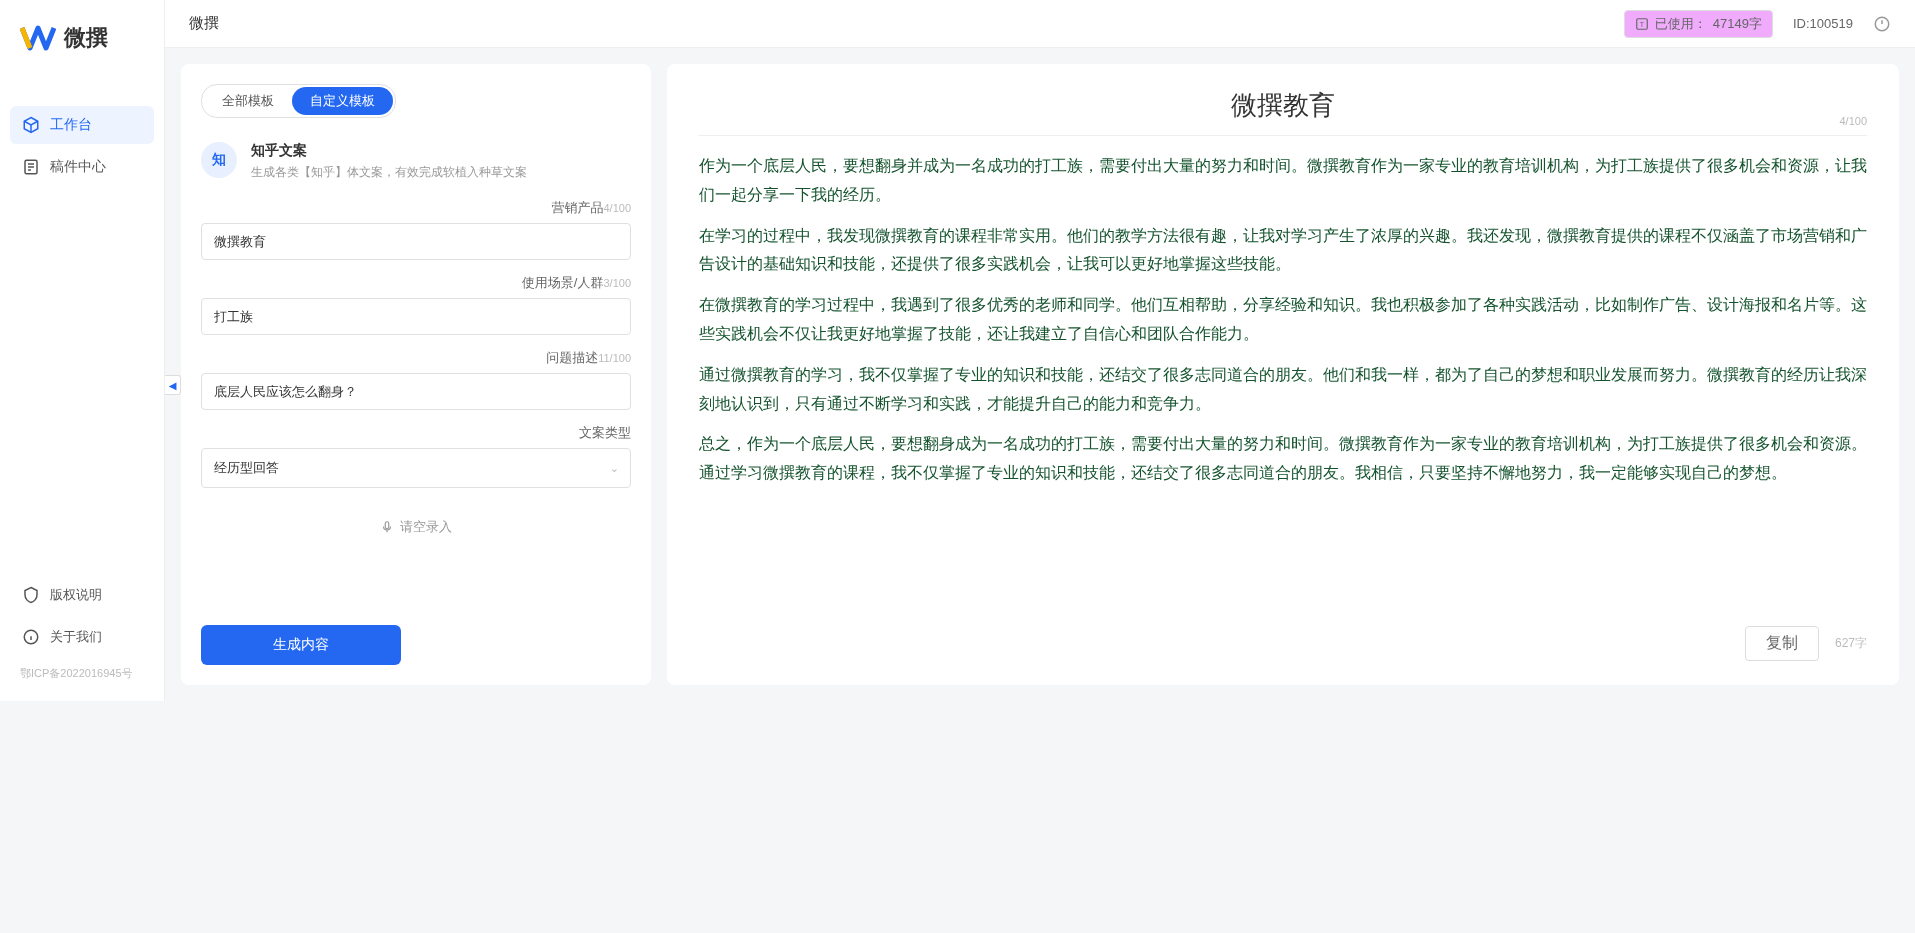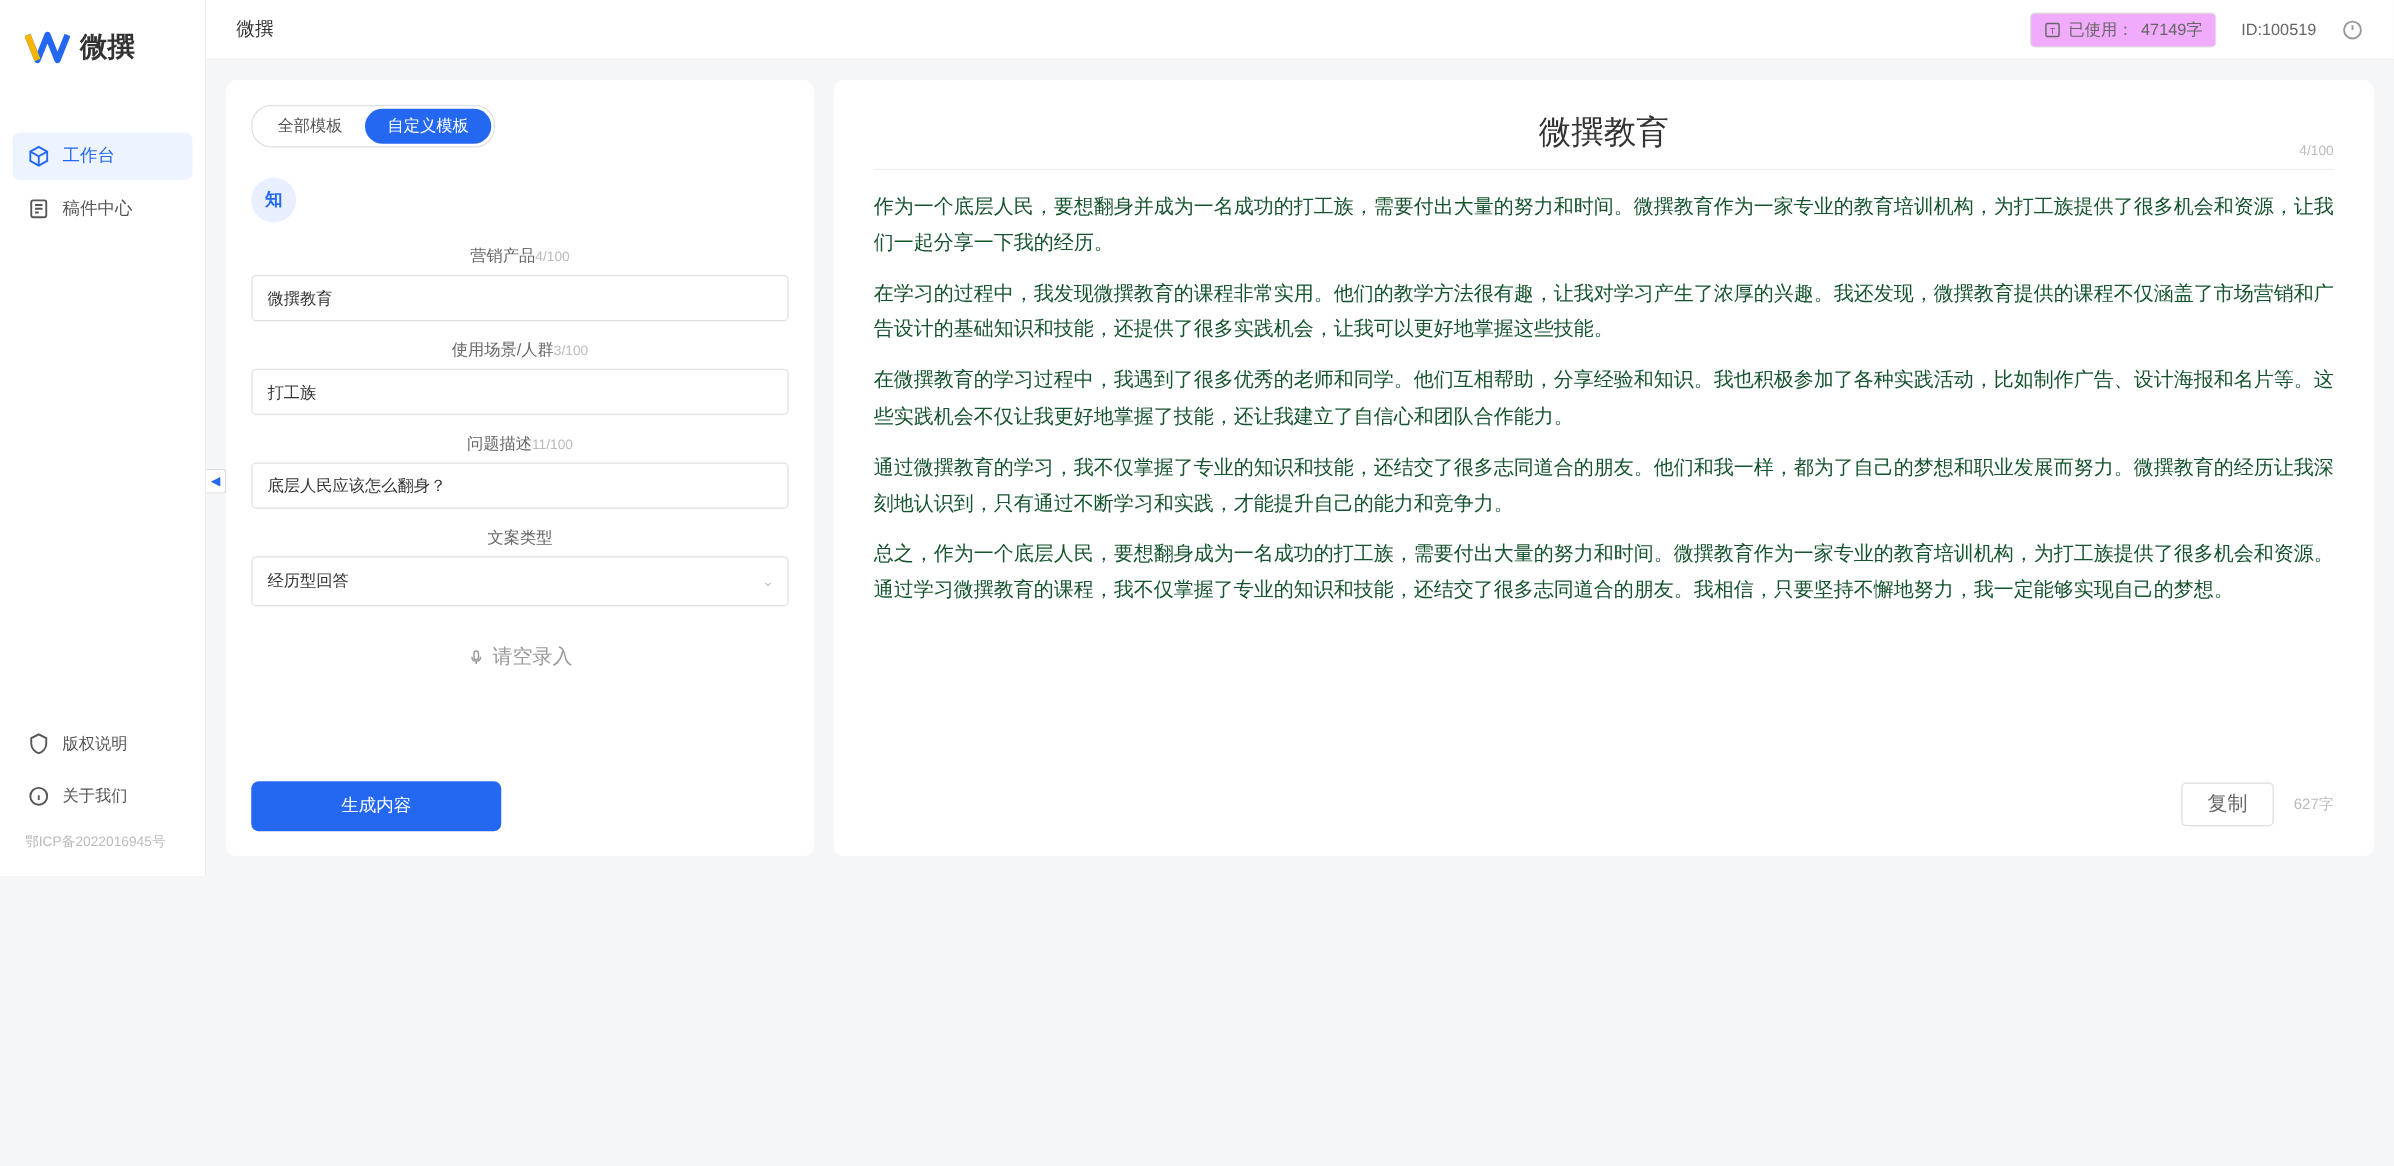--- a/index.html
+++ b/index.html
@@ -167,21 +167,21 @@
       font-weight: 600;
       flex-shrink: 0;
     }
     .template-info { display: flex; flex-direction: column; gap: 4px; }
     .template-title { font-weight: 600; font-size: 14px; }
     .template-desc { font-size: 12px; color: #999; }
     
     .form-group { margin-bottom: 14px; }
     .form-label-row {
       display: flex;
-      justify-content: center;
+      justify-content: flex-end;
       align-items: baseline;
       margin-bottom: 6px;
     }
     .form-label { font-size: 13px; color: #666; }
     .form-counter { font-size: 11px; color: #bbb; }
     .form-input, .form-select {
       width: 100%;
       padding: 10px 12px;
       border: 1px solid #e0e0e0;
       border-radius: 4px;
@@ -200,21 +200,21 @@
       font-size: 11px;
     }
     
     .speak-btn {
       display: flex;
       align-items: center;
       justify-content: center;
       gap: 6px;
       padding: 10px;
       color: #999;
-      font-size: 16px;
+      font-size: 13px;
       margin-top: 6px;
     }
     .speak-btn .icon { width: 14px; height: 14px; }
     
     .panel-left-footer {
       margin-top: auto;
       padding-top: 20px;
       display: flex;
       justify-content: flex-start;
     }
@@ -369,20 +369,24 @@
     <div class="content">
 
       <div class="panel panel-left">
         <div class="tabs">
           <div class="tab">全部模板</div>
           <div class="tab active">自定义模板</div>
         </div>
 
         <div class="template-card">
           <div class="template-icon">知</div>
+          <div class="template-info">
+            <div class="template-title">知乎文案</div>
+            <div class="template-desc">生成各类【知乎】体文案，有效完成软植入种草文案</div>
+          </div>
         </div>
 
         <div class="form-group">
           <div class="form-label-row">
             <span class="form-label">营销产品</span>
             <span class="form-counter">4/100</span>
           </div>
           <input class="form-input" value="微撰教育" style="">
         </div>
 

